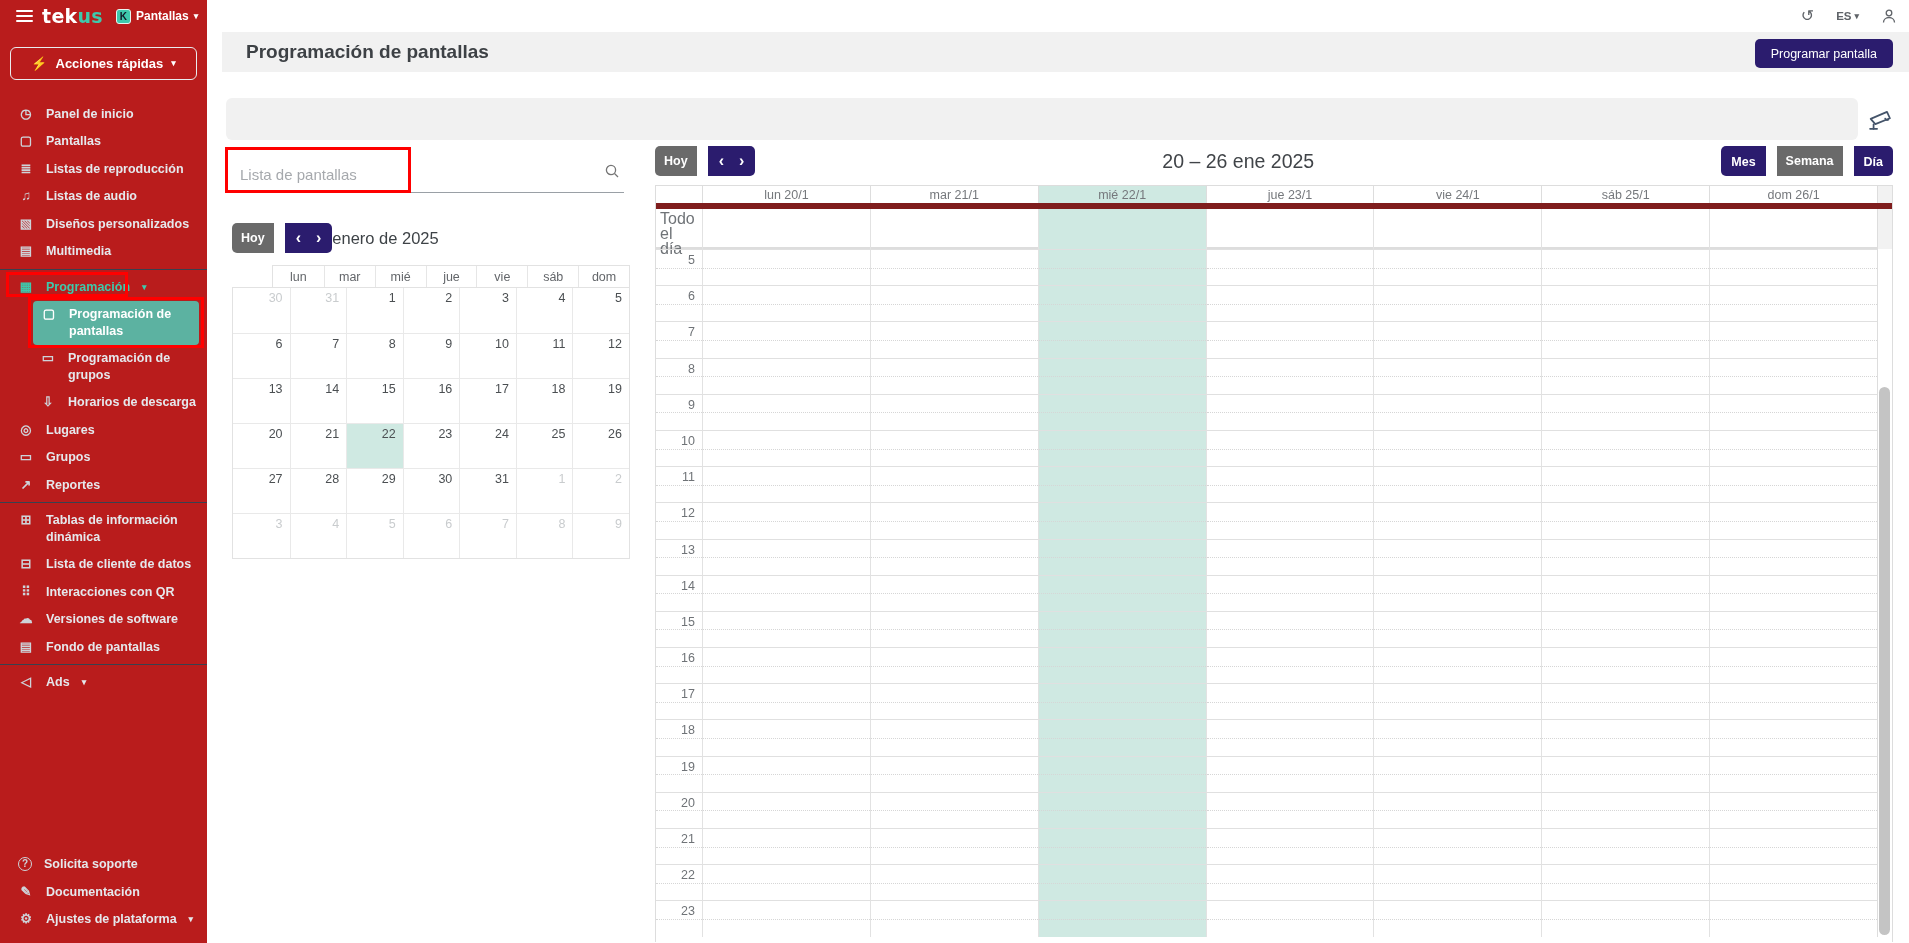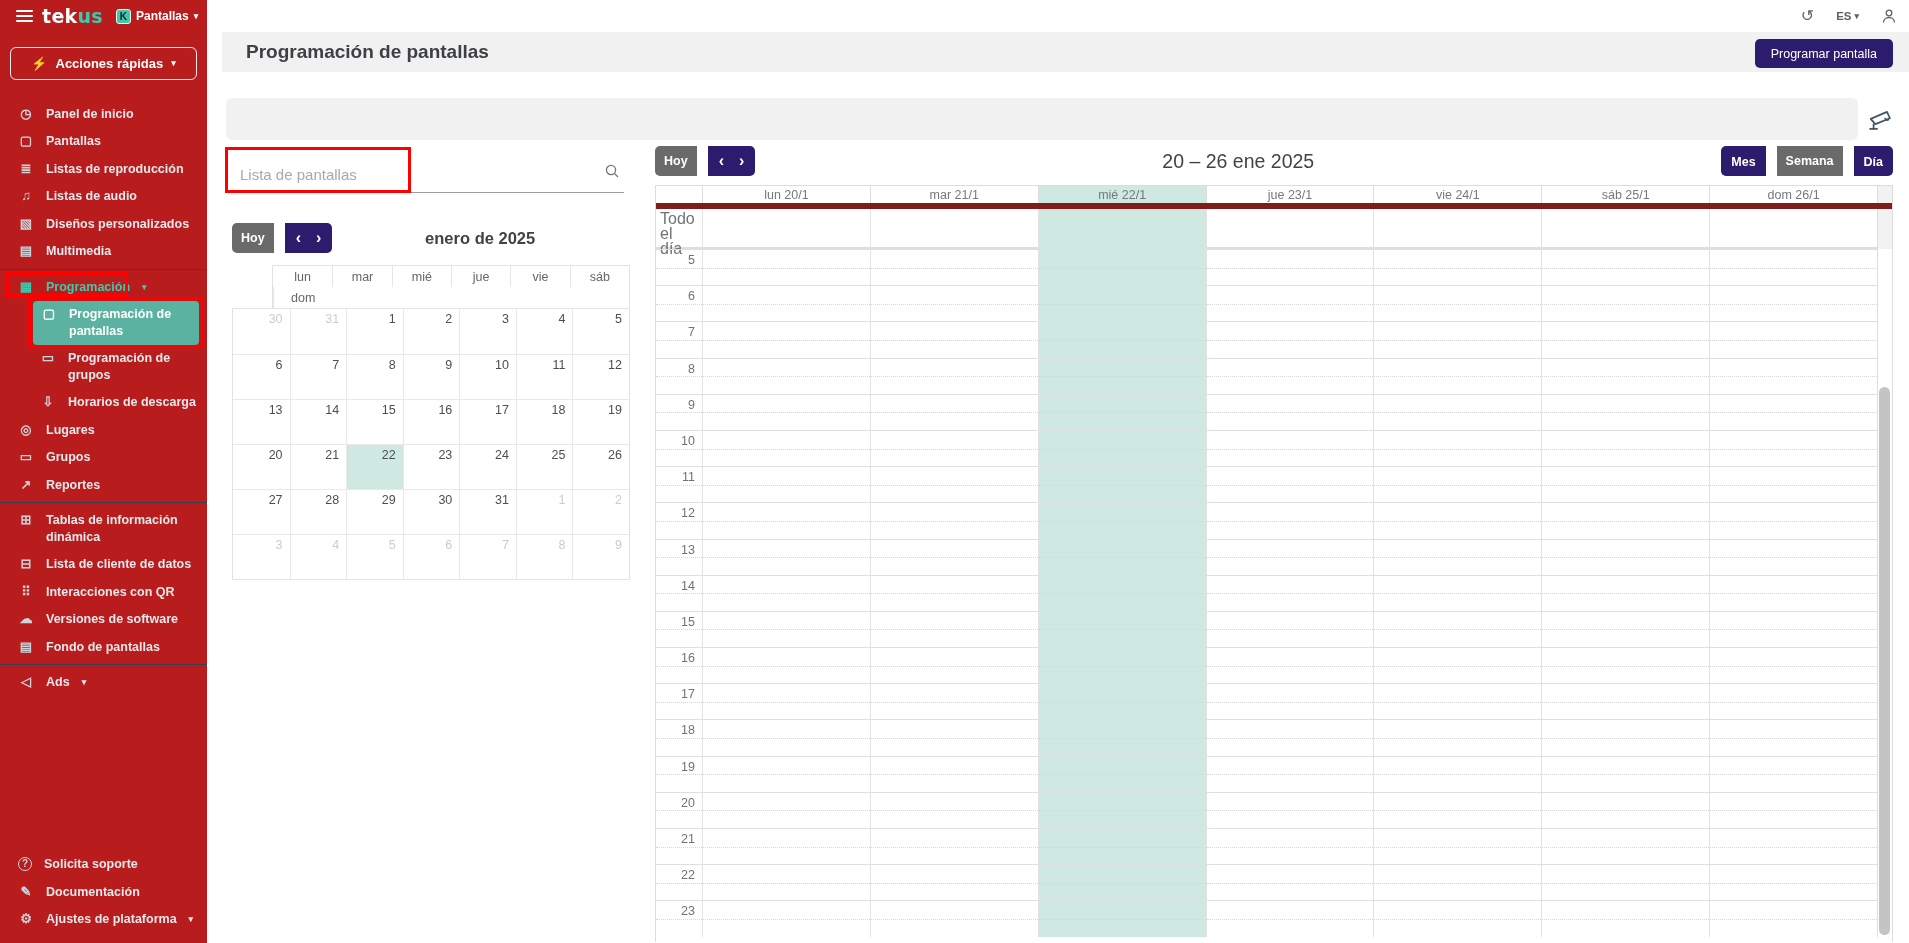--- a/index.html
+++ b/index.html
@@ -45,28 +45,28 @@
   .strip{position:absolute;left:226px;top:98px;width:1632px;height:42px;background:#f1f1f1;border-radius:6px;}
   .megaphone{position:absolute;left:1866px;top:106px;cursor:pointer;}
 
   
   .left-panel{position:absolute;left:222px;top:142px;width:408px;background:#fff;border-radius:8px 8px 0 0;z-index:1;}
   .search-row{margin:8px 6px 0;border-bottom:1px solid #9aa0a6;height:43px;display:flex;align-items:flex-end;justify-content:space-between;padding:0 4px 9px 12px;}
   .search-row input{border:none;outline:none;font-size:15px;font-family:inherit;color:#3c4043;width:320px;background:transparent;}
   .search-row input::placeholder{color:#a6a9ad;}
   .info-box{margin:22px 6px 0;background:#d7ebf5;border-radius:4px;padding:5px 16px;font-size:13px;line-height:18px;color:#72a9db;}
   .mc-toolbar{display:flex;align-items:center;margin:30px 10px 0 10px;height:30px;}
-  .mc-title{flex:1;text-align:center;font-size:16.5px;font-weight:bold;color:#3e4347;padding-left:8px;}
+  .mc-title{flex:1;font-size:16.5px;font-weight:normal;color:#3e4347;}
   .btn-group{display:flex;height:30px;border-radius:5px;overflow:hidden;color:#fff;font-weight:bold;font-size:12.5px;flex:none;gap:11px;}
   .btn-gray{background:#6a6a6a;display:flex;align-items:center;padding:0 9px;cursor:pointer;}
   .btn-indigo{background:#2b1c6e;display:flex;align-items:center;padding:16px 10px;cursor:pointer;}
   .nav-arrows{background:#2b1c6e;display:flex;align-items:center;gap:15px;padding:0 11px;}
   .nav-arrows span{cursor:pointer;font-size:16px;line-height:1;}
   .mc-table{margin:12px 0 0 10px;width:398px;}
-  .mc-head{display:grid;grid-template-columns:repeat(6,1fr);border:1px solid #e2e2e2;border-bottom:none;margin-left:40px;}
+  .mc-head{display:grid;grid-template-columns:repeat(7,1fr);border:1px solid #e2e2e2;border-bottom:none;margin-left:40px;}
   .mc-wd{height:21px;display:flex;align-items:center;justify-content:center;font-size:12.5px;color:#63666a;border-left:1px solid #e6e6e6;}
   .mc-wd:first-child{border-left:none;}
   .mc-grid{display:grid;grid-template-columns:repeat(7,1fr);grid-auto-rows:45px;border:1px solid #e2e2e2;}
   .mc-day{border-left:1px solid #e9e9e9;border-top:1px solid #e9e9e9;text-align:right;padding:3px 7px;font-size:12.5px;color:#4b4f52;cursor:pointer;}
   .mc-day:nth-child(7n+1){border-left:none;}
   .mc-day:nth-child(-n+7){border-top:none;}
   .mc-day.muted{color:#c9ccce;}
   .mc-day.today{background:#cfe9e2;}
 
   

